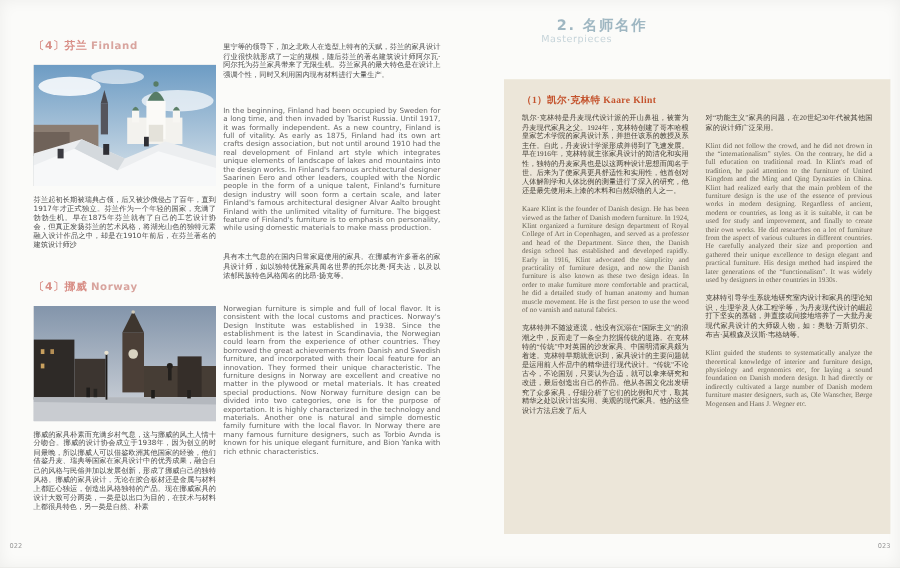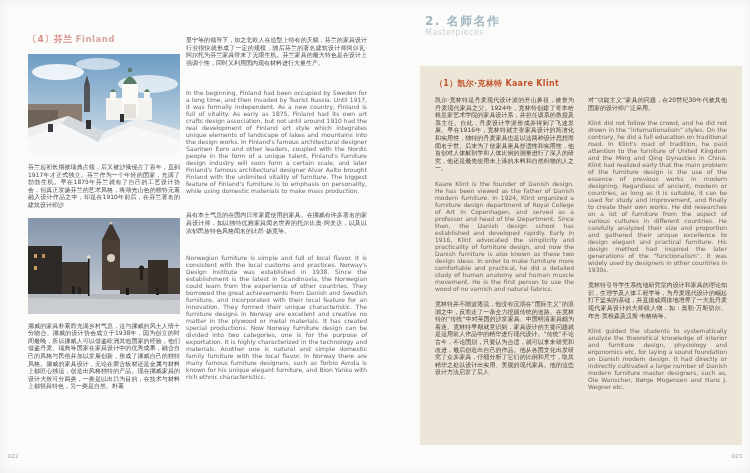--- a/index.html
+++ b/index.html
@@ -22,25 +22,25 @@
   .col-img .cn{margin-top:8px;}
   .h-norway{display:block;margin-top:25px;}
   .col-mid .en-p{margin-top:23px;}
   .col-mid .cn.second{margin-top:17px;}
   .col-mid .en-p.second{margin-top:20px;}
   .pageno{position:absolute;bottom:14px;font-size:5.5px;color:#999;}
   .pageno.left{left:8px;}
   .pageno.right{right:8px;}
   
   .rp-title{position:absolute;left:425px;top:14px;}
-  .rp-title .main{font-size:12px;font-weight:bold;color:#9fb7c2;letter-spacing:1.5px;line-height:14px;}
-  .rp-title .sub{font-size:8px;color:#c6d4da;letter-spacing:0.5px;line-height:10px;}
+  .rp-title .main{font-size:12px;font-weight:bold;color:#9fb7c2;letter-spacing:1.5px;line-height:14px;margin-left:39px;}
+  .rp-title .sub{font-size:8px;color:#c6d4da;letter-spacing:0.5px;line-height:10px;margin-left:26px;}
   .beige-box{
     position:absolute;left:420px;top:66px;width:322px;height:379px;
-    background:#ece6d9;box-sizing:border-box;padding:12px 15px;
+    background:#ece6d9;box-sizing:border-box;padding:12px 15px;font-family:Liberation Serif, serif;
   }
   .box-title{font-size:8px;font-weight:bold;color:#c4532d;letter-spacing:0.3px;margin-bottom:7px;}
   .box-cols{display:flex;gap:14px;}
   .box-col{width:139px;}
   .box-col .cn{color:#46423a;}
   .box-col .en-p{color:#6b6558;}
   .box-col > div{margin-bottom:8px;}
 </style>
 </head>
 <body>
@@ -81,20 +81,23 @@
       <path d="M0 74 L40 62 L76 78 L110 64 L152 76 L152 101 L0 101 Z" fill="#eceef0"></path>
       <path d="M40 62 L76 78 L70 88 L34 70 Z" fill="#d4d9dd"></path>
       <path d="M0 84 L34 70 L70 88 L104 72 L152 86 L152 101 L0 101 Z" fill="#f7f8f9"></path>
       <rect x="58" y="66" width="5" height="9" fill="#2f2f34"></rect>
       <rect x="92" y="60" width="4" height="8" fill="#2f2f34"></rect>
       <rect x="20" y="70" width="5" height="8" fill="#3a3a40"></rect>
     </svg>
 
     <div class="cn">芬兰起初长期被瑞典占领，后又被沙俄侵占了百年，直到1917年才正式独立。芬兰作为一个年轻的国家，充满了勃勃生机。早在1875年芬兰就有了自己的工艺设计协会，但真正发扬芬兰的艺术风格，将湖光山色的独特元素融入设计作品之中，却是在1910年前后，在芬兰著名的建筑设计师沙</div>
 
+    <div class="sec-heading h-norway">
+      <span>〔4〕挪威</span><span class="en">Norway</span>
+    </div>
 
     <svg class="photo" viewBox="0 0 152 96" height="96" role="img">
       <defs>
         <linearGradient id="nsky" x1="0" y1="0" x2="0" y2="1">
           <stop offset="0" stop-color="#8395ab"></stop>
           <stop offset="0.85" stop-color="#c6ccd4"></stop>
         </linearGradient>
       </defs>
       <rect width="152" height="96" fill="url(#nsky)"></rect>
       <rect x="74" y="22" width="18" height="50" fill="#4b3f37"></rect>

